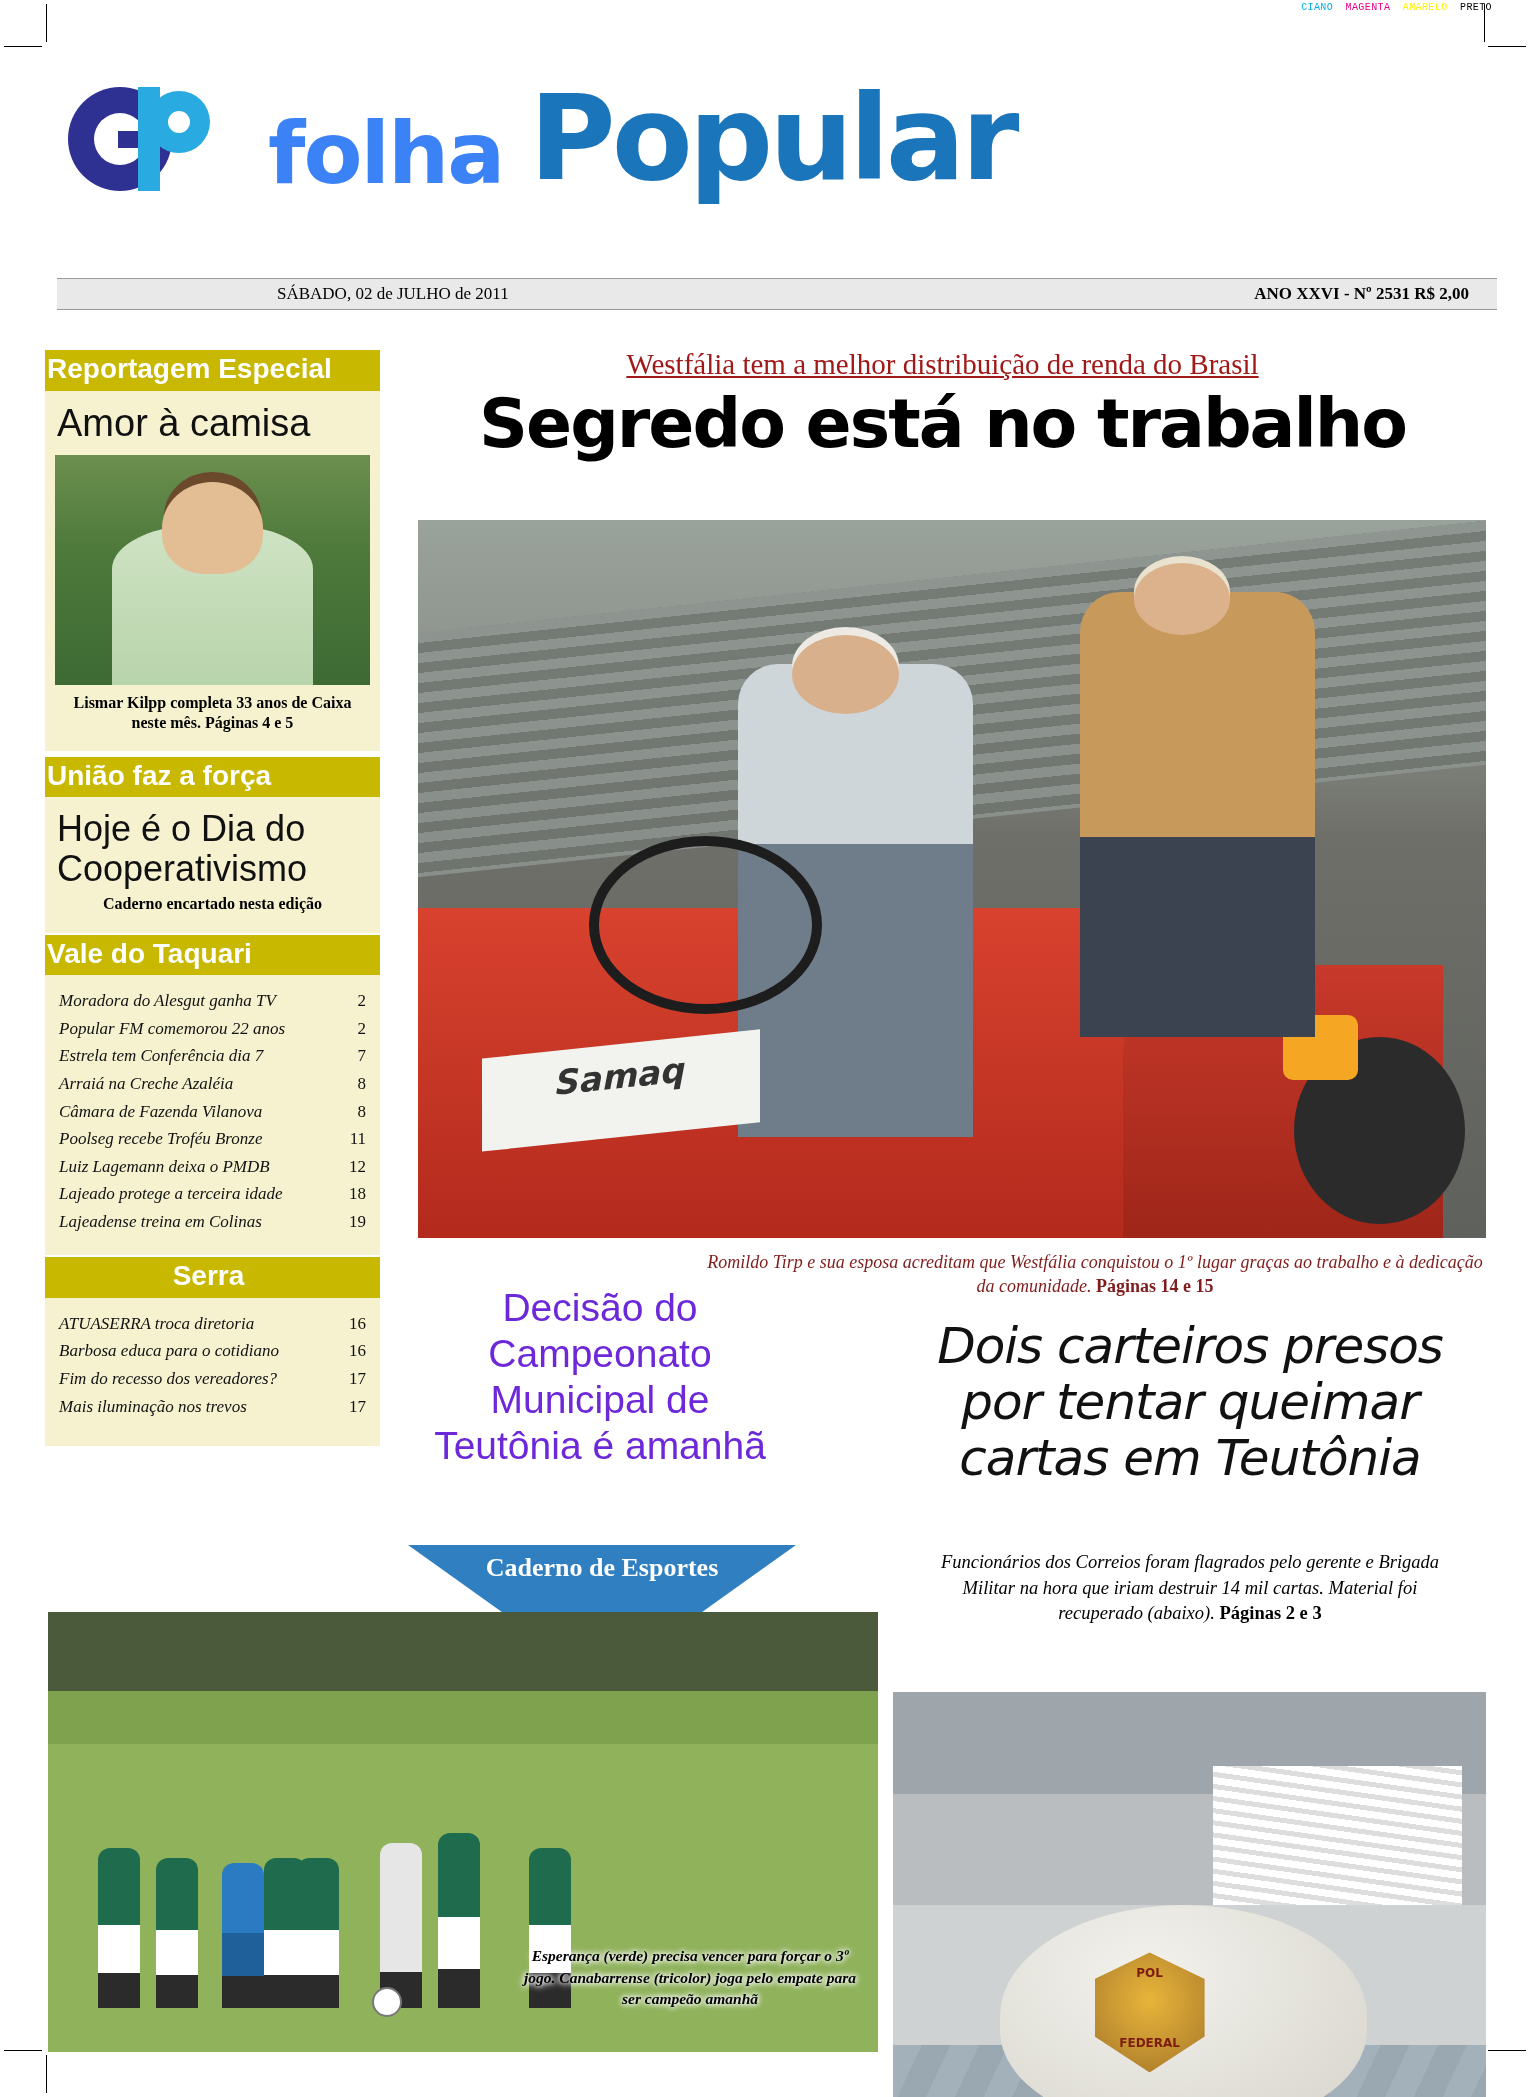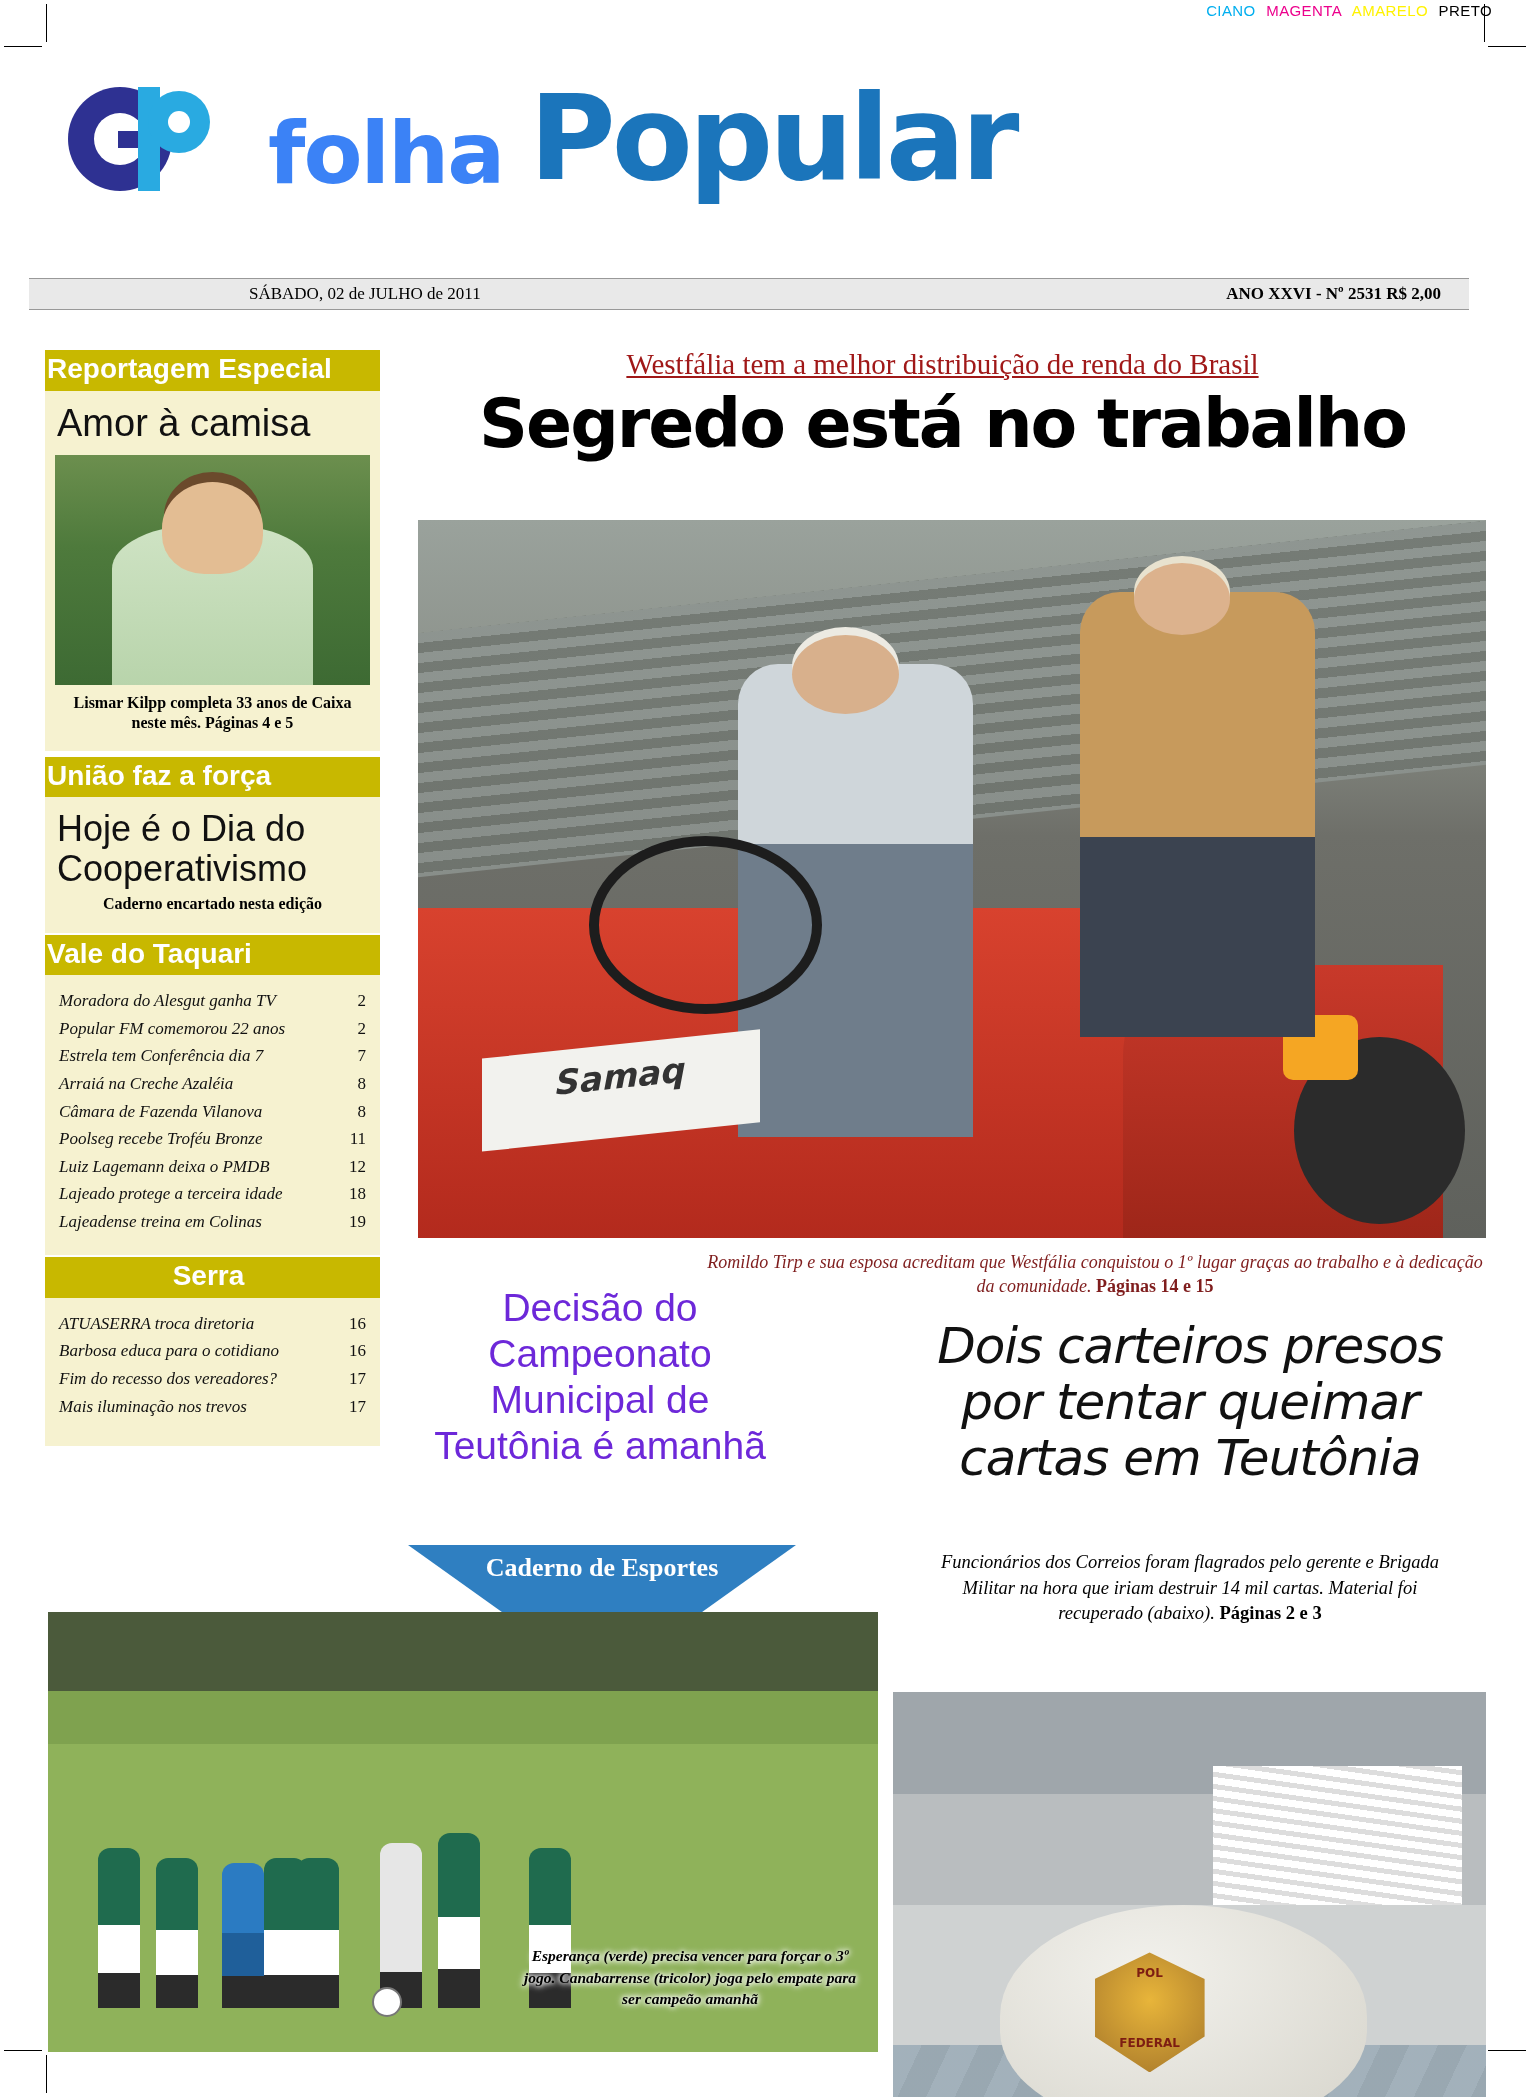--- a/index.html
+++ b/index.html
@@ -27,23 +27,23 @@
     position: absolute;
     background: #000;
   }
   .crop.v { width: 1px; height: 38px; }
   .crop.h { height: 1px; width: 38px; }
 
   .colorbar {
     position: absolute;
     top: 2px;
     right: 38px;
-    font-size: 15px;
+    font-size: 10px;
     letter-spacing: 0.4px;
-    font-family: Liberation Sans, sans-serif;
+    font-family: Liberation Mono, monospace;
     white-space: nowrap;
   }
   .colorbar span { margin-left: 6px; }
   .c-cyan { color: #00aeef; }
   .c-magenta { color: #ec008c; }
   .c-yellow { color: #fff200; }
   .c-black { color: #000; }
 
   
   .masthead {
@@ -122,21 +122,21 @@
     font-size: 118px;
     color: #1b75bb;
     letter-spacing: -4px;
     margin-left: 26px;
     line-height: 1;
   }
 
   
   .datebar {
     position: absolute;
-    left: 29px;
+    left: 57px;
     top: 278px;
     width: 1440px;
     height: 30px;
     background: #e9e9e9;
     border-top: 1px solid #999;
     border-bottom: 1px solid #999;
   }
   .datebar .left {
     position: absolute;
     left: 220px;

